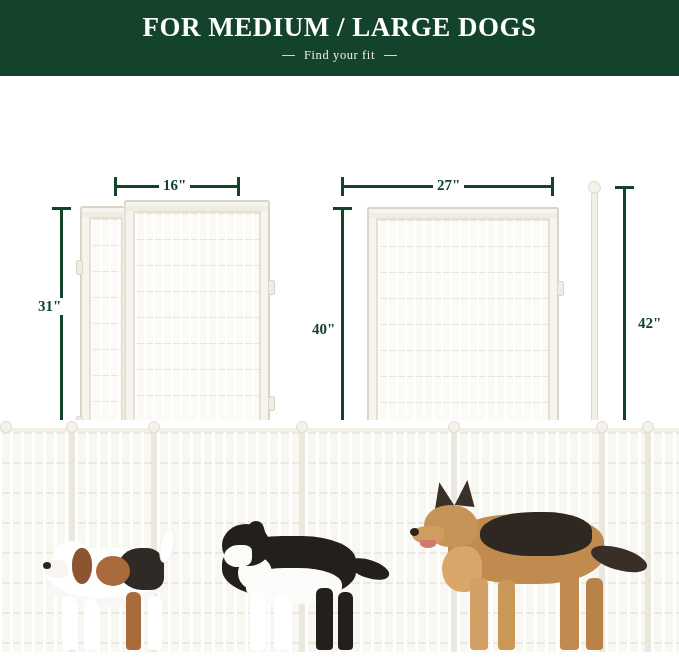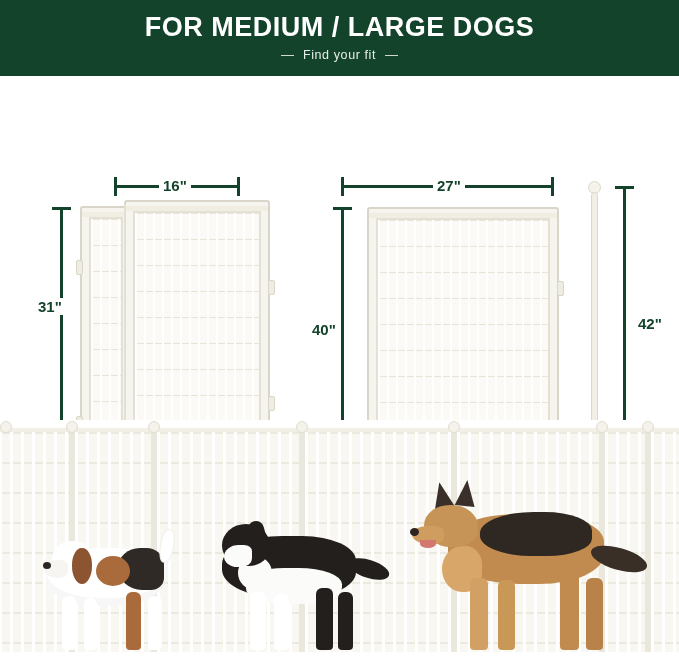--- a/index.html
+++ b/index.html
@@ -3,21 +3,21 @@
 <meta charset="utf-8">
 <style>
   html,body{margin:0;padding:0;}
   body{
     width:679px;height:667px;
     background:#ffffff;
     font-family:"Liberation Sans", sans-serif;
     overflow:hidden;
     position:relative;
   }
-  .page{position:relative;width:549px;height:667px;}
+  .page{position:relative;width:549px;height:667px;font-family:Liberation Serif, serif;}
 
   
   .banner{
     position:absolute;left:0;top:0;width:679px;height:76px;
     background:#13432b;
     display:flex;flex-direction:column;align-items:center;justify-content:center;
   }
   .banner-title{
     color:#ffffff;
     font-size:27px;

